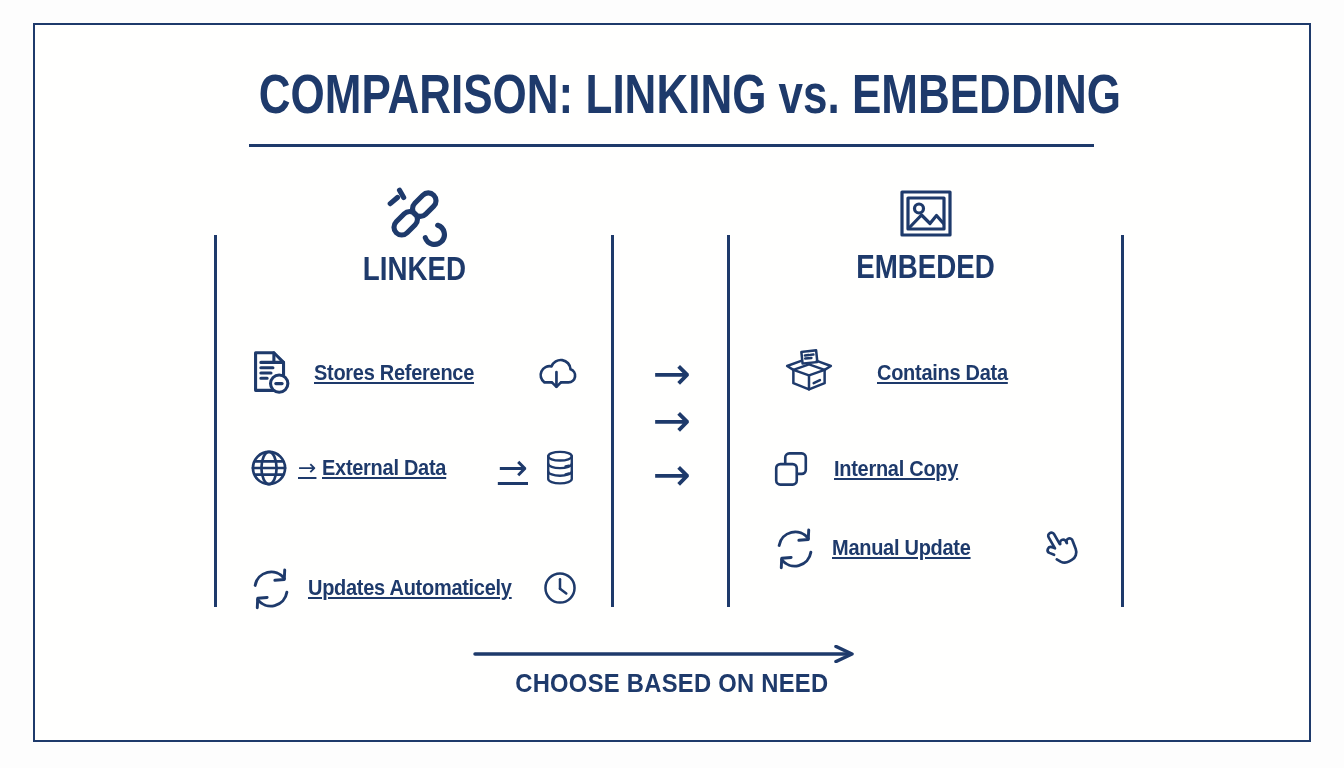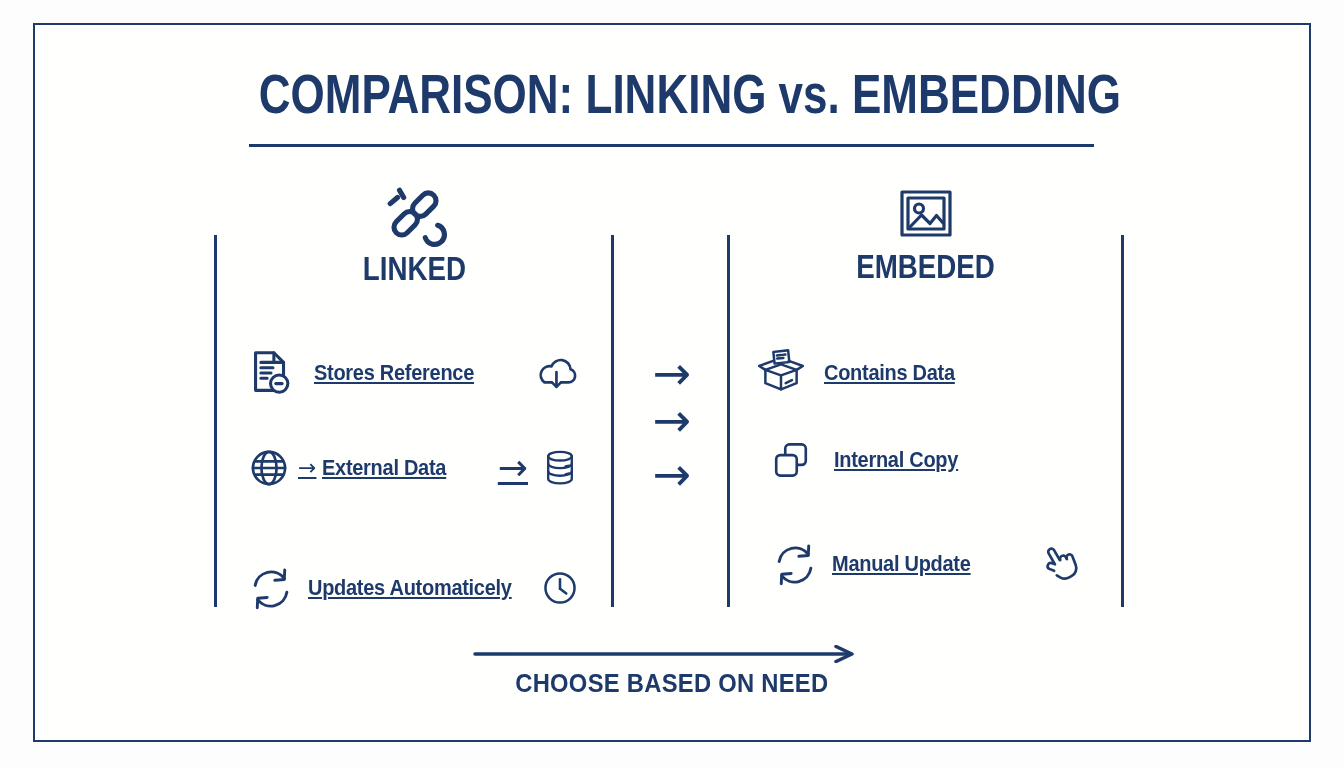--- a/index.html
+++ b/index.html
@@ -135,45 +135,45 @@
     <circle cx="28" cy="28" r="18.5"></circle>
     <path d="M28 29 V17"></path>
     <path d="M28 29 L36 35"></path>
   </svg>
 </div>
 
 <span class="mid-arrow" style="top:350px;">→</span>
 <span class="mid-arrow" style="top:397px;">→</span>
 <span class="mid-arrow" style="top:451px;">→</span>
 
-<div class="row" style="left:756px;top:341px;width:324px;">
+<div class="row" style="left:784px;top:341px;width:324px;gap:25px;">
   <svg width="50" height="50" viewBox="0 0 64 64" fill="none" stroke="#1e3a6b" stroke-width="3.2" stroke-linecap="round" stroke-linejoin="round">
     <g transform="rotate(-6 32 12)">
       <rect x="23" y="4" width="19" height="15"></rect>
       <path d="M27 9 h5 M34 9 h4 M27 13 h8"></path>
     </g>
     <path d="M12 28 L32 21 L52 28 L32 35 Z"></path>
     <path d="M12 28 V45 L32 53 V35"></path>
     <path d="M52 28 V45 L32 53"></path>
     <path d="M12 28 L4 23 L22 16.5"></path>
     <path d="M52 28 L60 23 L42 16.5"></path>
     <path d="M38 45 L46 41"></path>
   </svg>
   <span class="label ml18">Contains Data</span>
 </div>
 
-<div class="row" style="left:768px;top:428px;width:324px;">
+<div class="row" style="left:768px;top:437px;width:324px;">
   <svg width="46" height="46" viewBox="0 0 56 56" fill="none" stroke="#1e3a6b" stroke-width="3.2" stroke-linejoin="round">
     <rect x="21" y="9" width="25" height="25" rx="5"></rect>
     <rect x="10" y="22" width="25" height="25" rx="5" fill="#fffffe"></rect>
   </svg>
   <span class="label ml20">Internal Copy</span>
 </div>
 
-<div class="row" style="left:768px;top:532px;width:324px;">
+<div class="row" style="left:768px;top:516px;width:324px;">
   <svg width="48" height="48" viewBox="0 0 56 56" fill="none" stroke="#1e3a6b" stroke-width="3.4" stroke-linecap="round" stroke-linejoin="round">
     <path d="M13 25 A 19 19 0 0 1 47 17"></path>
     <path d="M47.5 7 L47 18 L36 19"></path>
     <path d="M50 33 A 19 19 0 0 1 16 41.5"></path>
     <path d="M15.5 51 L16 40 L27 39"></path>
   </svg>
   <span class="label ml16">Manual Update</span>
   <svg class="mla" style="margin-right:6px;" width="50" height="50" viewBox="0 0 56 56" fill="none" stroke="#1e3a6b" stroke-width="3" stroke-linecap="round" stroke-linejoin="round">
     <g transform="rotate(-30 28 30)">
       <path d="M18.5 31 L15 26.5 a3.5 3.5 0 0 1 5.5 -4.3 l2.5 3 V11 a3.5 3.5 0 0 1 7 0 v12.5"></path>

